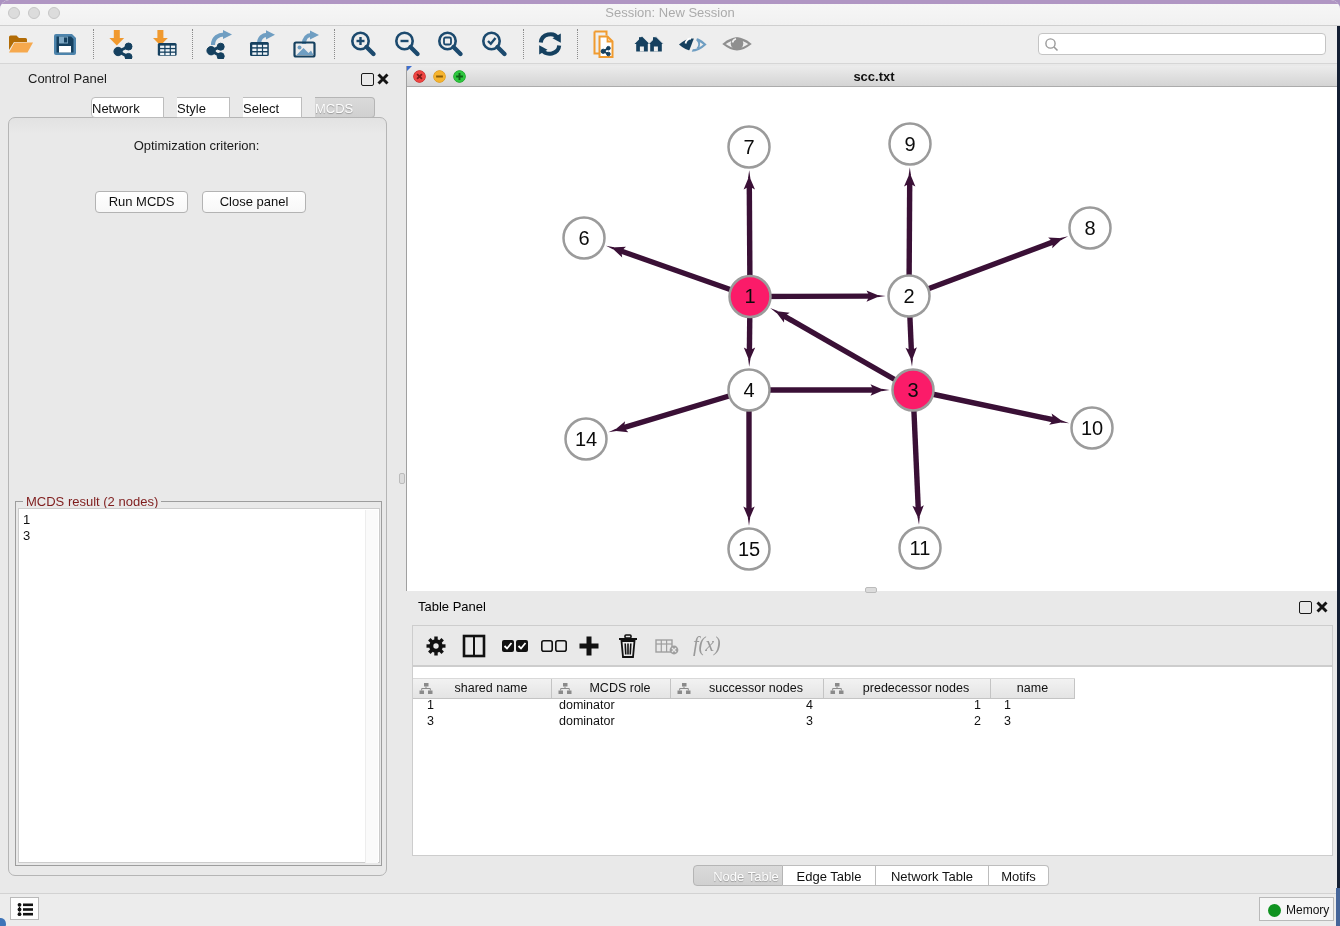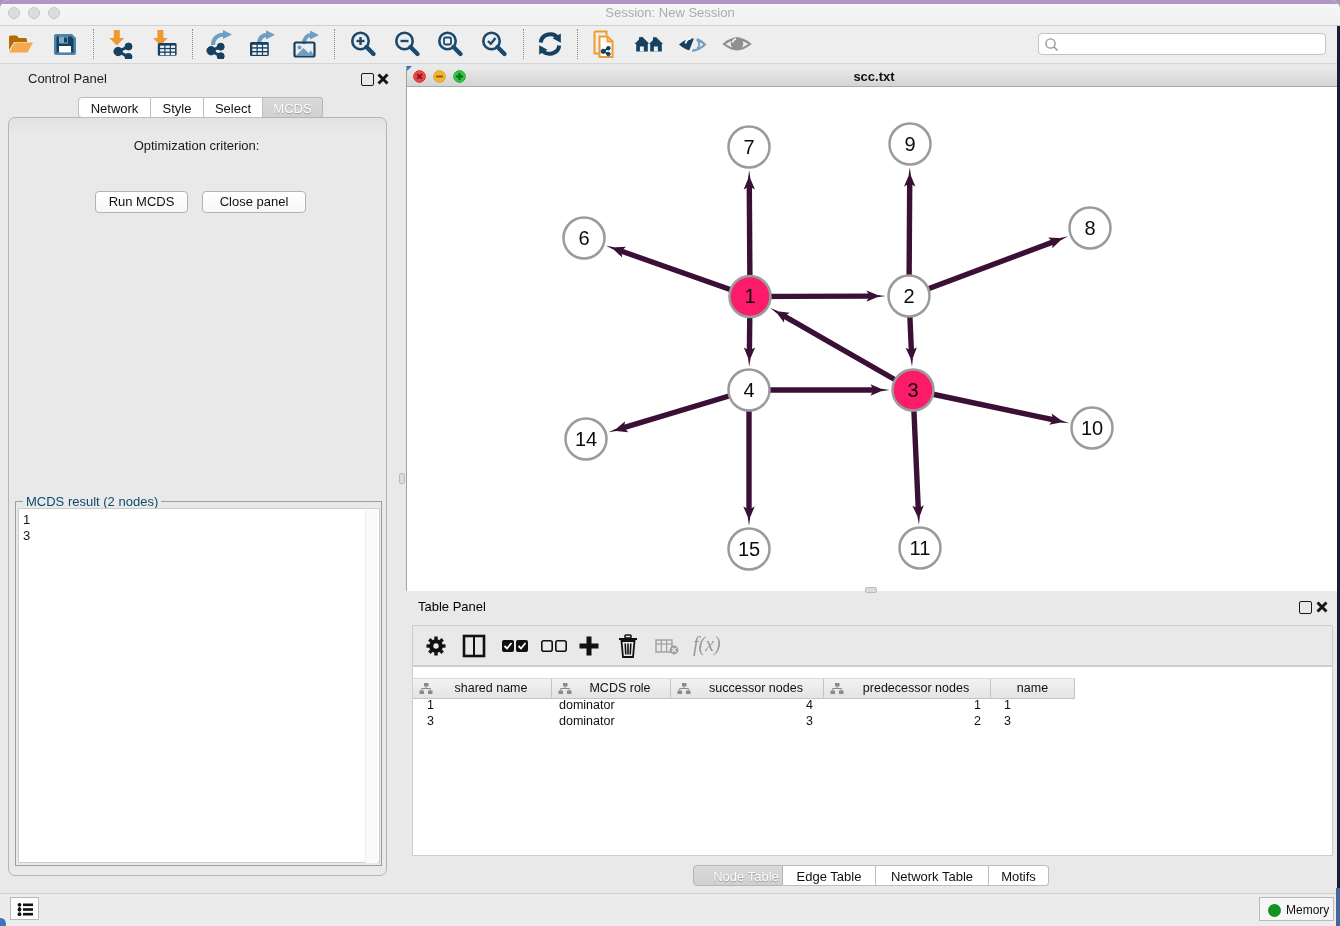--- a/index.html
+++ b/index.html
@@ -13,29 +13,29 @@
   
   #toolbar{position:absolute;left:0;top:26px;width:1340px;height:37px;background:#eeeeee;border-bottom:1px solid #d6d6d6;}
   .tbi{position:absolute;top:3px;width:30px;height:30px;}
   .tbsep{position:absolute;top:3px;width:1px;height:30px;border-left:1px dotted #8a8a8a;}
   #searchbox{position:absolute;left:1038px;top:7px;width:288px;height:22px;background:#fff;border:1px solid #c4c4c4;border-radius:4px;box-sizing:border-box;}
   
   #ctrl-title{position:absolute;left:28px;top:71px;font-size:13px;color:#1c1c1c;}
   .pan-float{position:absolute;width:11px;height:11px;border:1.5px solid #1a1a1a;border-radius:2px;background:transparent;}
   #tabwrap{position:absolute;left:8px;top:117px;width:377px;height:757px;background:linear-gradient(#e2e2e2,#e9e9e9 16px);border:1px solid #b5b5b5;border-radius:7px;}
   .tabrow{position:absolute;display:flex;}
-  .tab{height:21px;line-height:21px;font-size:13px;text-align:center;background:#fff;border:1px solid #bdbdbd;border-left:none;color:#111;box-sizing:border-box;}
+  .tab{height:21px;line-height:21px;font-size:13px;background:#fff;border:1px solid #bdbdbd;border-left:none;color:#111;box-sizing:border-box;margin-left:13px;}
   .tab.first{border-left:1px solid #bdbdbd;border-radius:4px 0 0 4px;}
   .tab.last{border-radius:0 4px 4px 0;}
   .tab.sel{background:linear-gradient(#dadada,#d0d0d0);color:#fdfdfd;text-shadow:0 1px 1px #9a9a9a;border-color:#b5b5b5;}
   #opt-label{position:absolute;left:0;top:138px;width:393px;text-align:center;font-size:13px;color:#1a1a1a;}
   #dropdown{position:absolute;left:44px;top:158px;width:313px;height:23px;background:#ffffff;border:1px solid #b7b7b7;border-radius:4px;box-sizing:border-box;font-size:13px;line-height:21px;padding-left:12px;color:#111;}
   .btn{position:absolute;height:22px;background:linear-gradient(#ffffff,#f7f7f7);border:1px solid #b3b3b3;border-radius:4px;box-sizing:border-box;font-size:13px;text-align:center;line-height:20px;color:#111;}
   #fieldset{position:absolute;left:15px;top:501px;width:367px;height:365px;border:1px solid #9d9d9d;box-sizing:border-box;}
-  #fieldset-legend{position:absolute;left:23px;top:494px;background:#e9e9e9;padding:0 3px;font-size:13px;color:#0c4a6e;}
+  #fieldset-legend{position:absolute;left:23px;top:494px;background:#e9e9e9;padding:0 3px;font-size:13px;color:#7f1d1d;}
   #fieldset-inner{position:absolute;left:18px;top:508px;width:362px;height:355px;background:#fff;border:1px solid #cccccc;box-sizing:border-box;}
   #fs-scroll{position:absolute;right:1px;top:1px;width:12px;height:353px;background:#fafafa;border-left:1px solid #ededed;}
   
   #netwin{position:absolute;left:406px;top:66px;width:934px;height:525px;background:#fff;border-left:1px solid #a0a0a0;box-sizing:border-box;}
   #nettitle{position:absolute;left:0;top:0;width:934px;height:21px;background:linear-gradient(#ececec,#d4d4d4);border-bottom:1px solid #ababab;box-sizing:border-box;}
   #nettitle span{display:block;text-align:center;font-size:13px;font-weight:bold;color:#111;line-height:21px;}
   .mtl{position:absolute;top:4px;width:13px;height:13px;border-radius:50%;box-sizing:border-box;}
   
   #tp-title{position:absolute;left:418px;top:599px;font-size:13px;color:#000000;}
   #tp-toolbar{position:absolute;left:412px;top:625px;width:921px;height:41px;background:#e9e9e9;border:1px solid #cdcdcd;box-sizing:border-box;}

